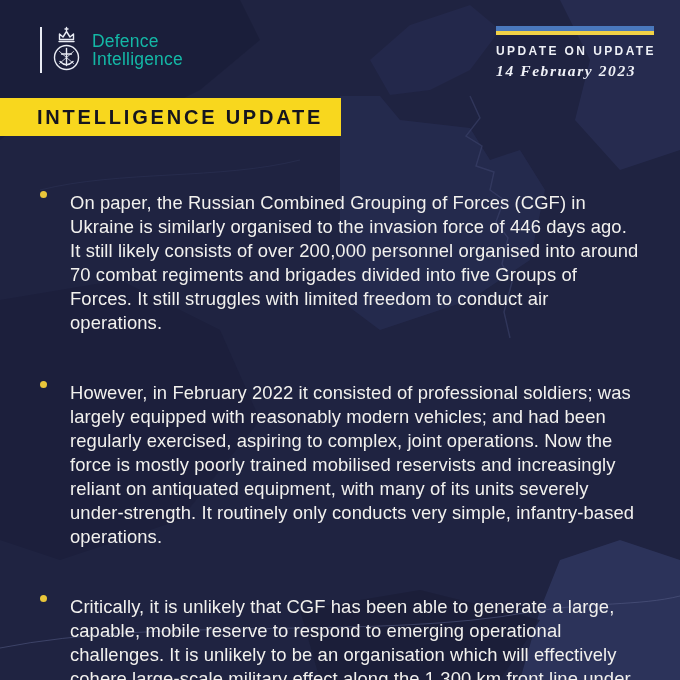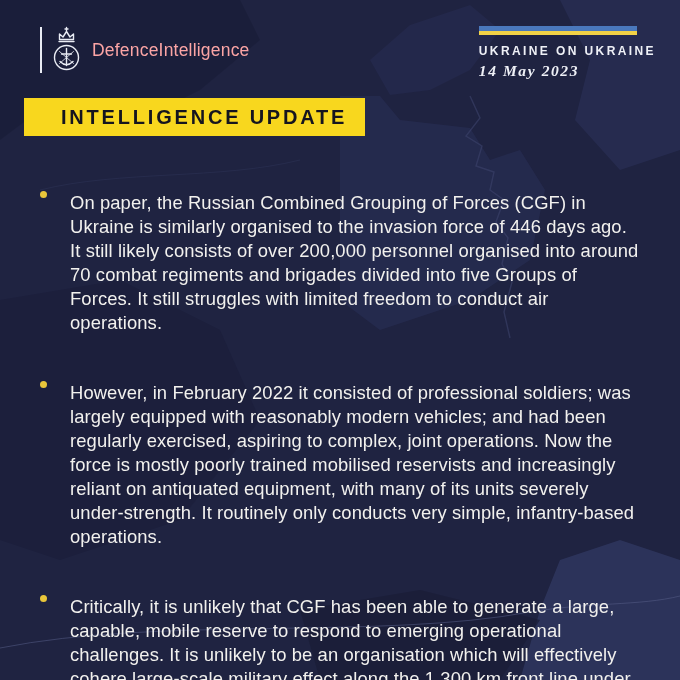--- a/index.html
+++ b/index.html
@@ -12,34 +12,34 @@
   .page { position:relative; width:680px; height:680px; background:#1f2341; overflow:hidden; }
 
   
   .bg { position:absolute; left:0; top:0; width:680px; height:680px; pointer-events:none; }
 
   
   .header { position:absolute; top:0; left:0; width:680px; height:98px; }
   .brand { position:absolute; left:40px; top:26px; display:flex; align-items:center; }
   .brand-bar { width:2px; height:46px; background:#e9ecf4; margin-right:8px; }
   .crest { width:33px; height:48px; margin-right:9px; }
-  .brand-text { display:flex; flex-direction:row; color:#fca5a5; font-size:17.5px; line-height:18px; font-weight:400; letter-spacing:0.2px;justify-content:flex-end; }
+  .brand-text { display:flex; flex-direction:column; color:#14b8a6; font-size:17.5px; line-height:18px; font-weight:400; letter-spacing:0.2px;justify-content:flex-end; }
 
   .update-block { position:absolute; right:24px; top:26px; display:flex; flex-direction:column; align-items:flex-start; }
   .flag { width:158px; height:9px; display:flex; flex-direction:column; margin-bottom:9px; }
   .flag-blue { height:5px; background:#4a78bc; }
   .flag-yellow { height:4px; background:#f2d246; }
   .update-label { color:#eef0f6; font-size:12px; font-weight:700; letter-spacing:2.4px; white-space:nowrap; }
   .update-date { color:#eef0f6; font-family:"Liberation Serif", serif; font-style:italic; font-weight:700; font-size:15.5px; letter-spacing:1.6px; margin-top:4px; white-space:nowrap; }
 
   
   .banner {
     position:absolute; top:98px; left:0; width:341px; height:38px;
     background:#f8d71e; display:flex; align-items:center;
-    padding-left:37px; box-sizing:border-box;margin-left:24px;
+    padding-left:37px; box-sizing:border-box;
   }
   .banner-title { color:#15151f; font-size:20px; font-weight:800; letter-spacing:2.8px; white-space:nowrap; }
 
   
   .content { position:absolute; top:183px; left:40px; width:608px; }
   .bullet { display:flex; margin-bottom:30px; }
   .dot { flex:0 0 auto; width:7px; height:7px; border-radius:50%; background:#e9c63a; margin-top:8px; margin-right:15px; }
   .bullet p { margin:8px; color:#f2f1ee; font-size:18.4px; line-height:24px; letter-spacing:0.1px; font-weight:400; }
 </style>
 </head>
@@ -80,22 +80,22 @@
         <span>Defence</span>
         <span>Intelligence</span>
       </div>
     </div>
 
     <div class="update-block">
       <div class="flag">
         <div class="flag-blue"></div>
         <div class="flag-yellow"></div>
       </div>
-      <div class="update-label">UKRAINE ON UKRAINE</div>
-      <div class="update-date">14 May 2023</div>
+      <div class="update-label">UPDATE ON UPDATE</div>
+      <div class="update-date">14 February 2023</div>
     </div>
   </header>
 
   <div class="banner">
     <span class="banner-title">INTELLIGENCE UPDATE</span>
   </div>
 
   <main class="content">
     <div class="bullet">
       <span class="dot"></span>

